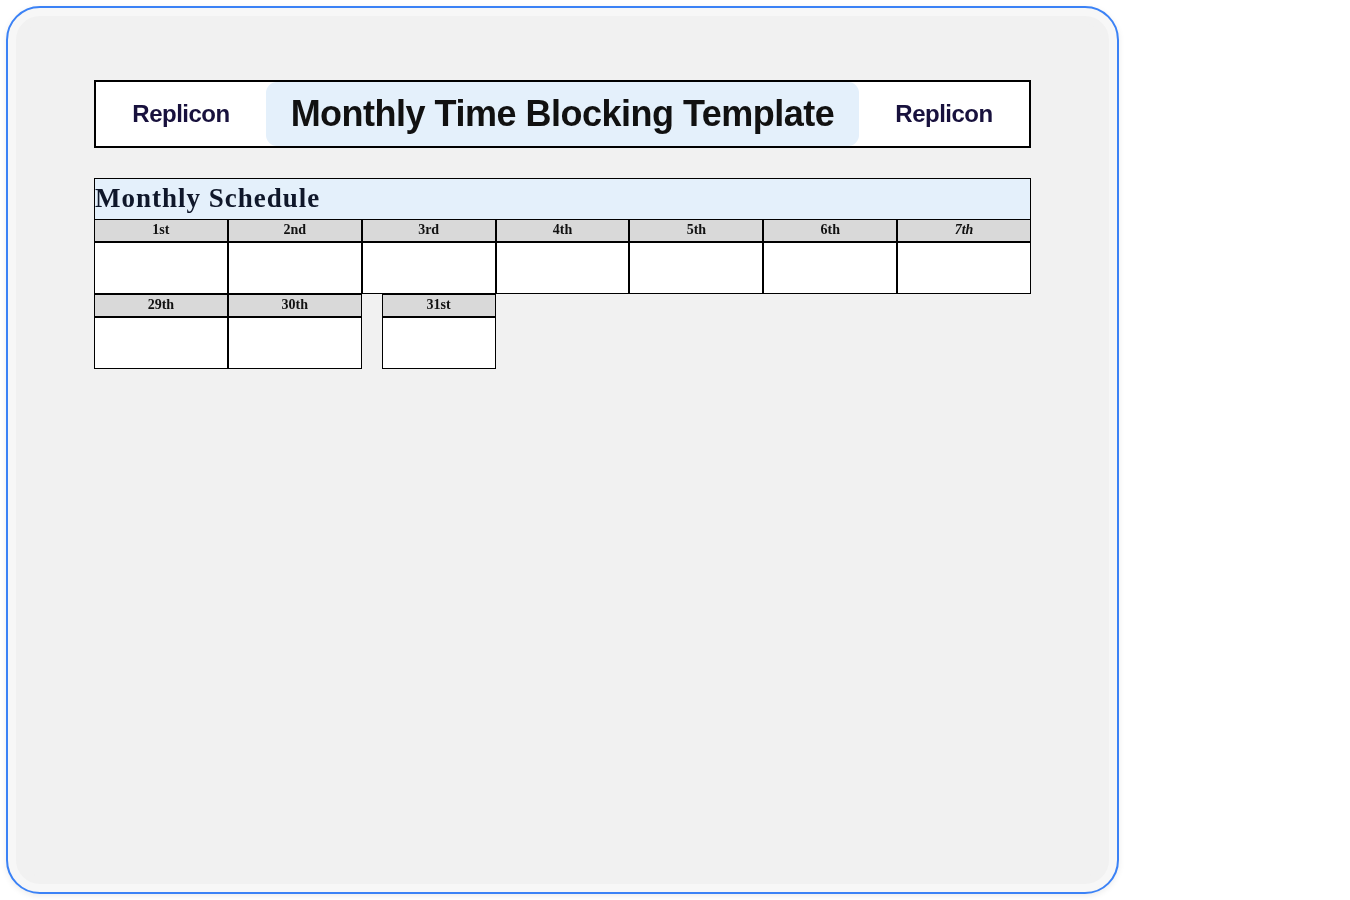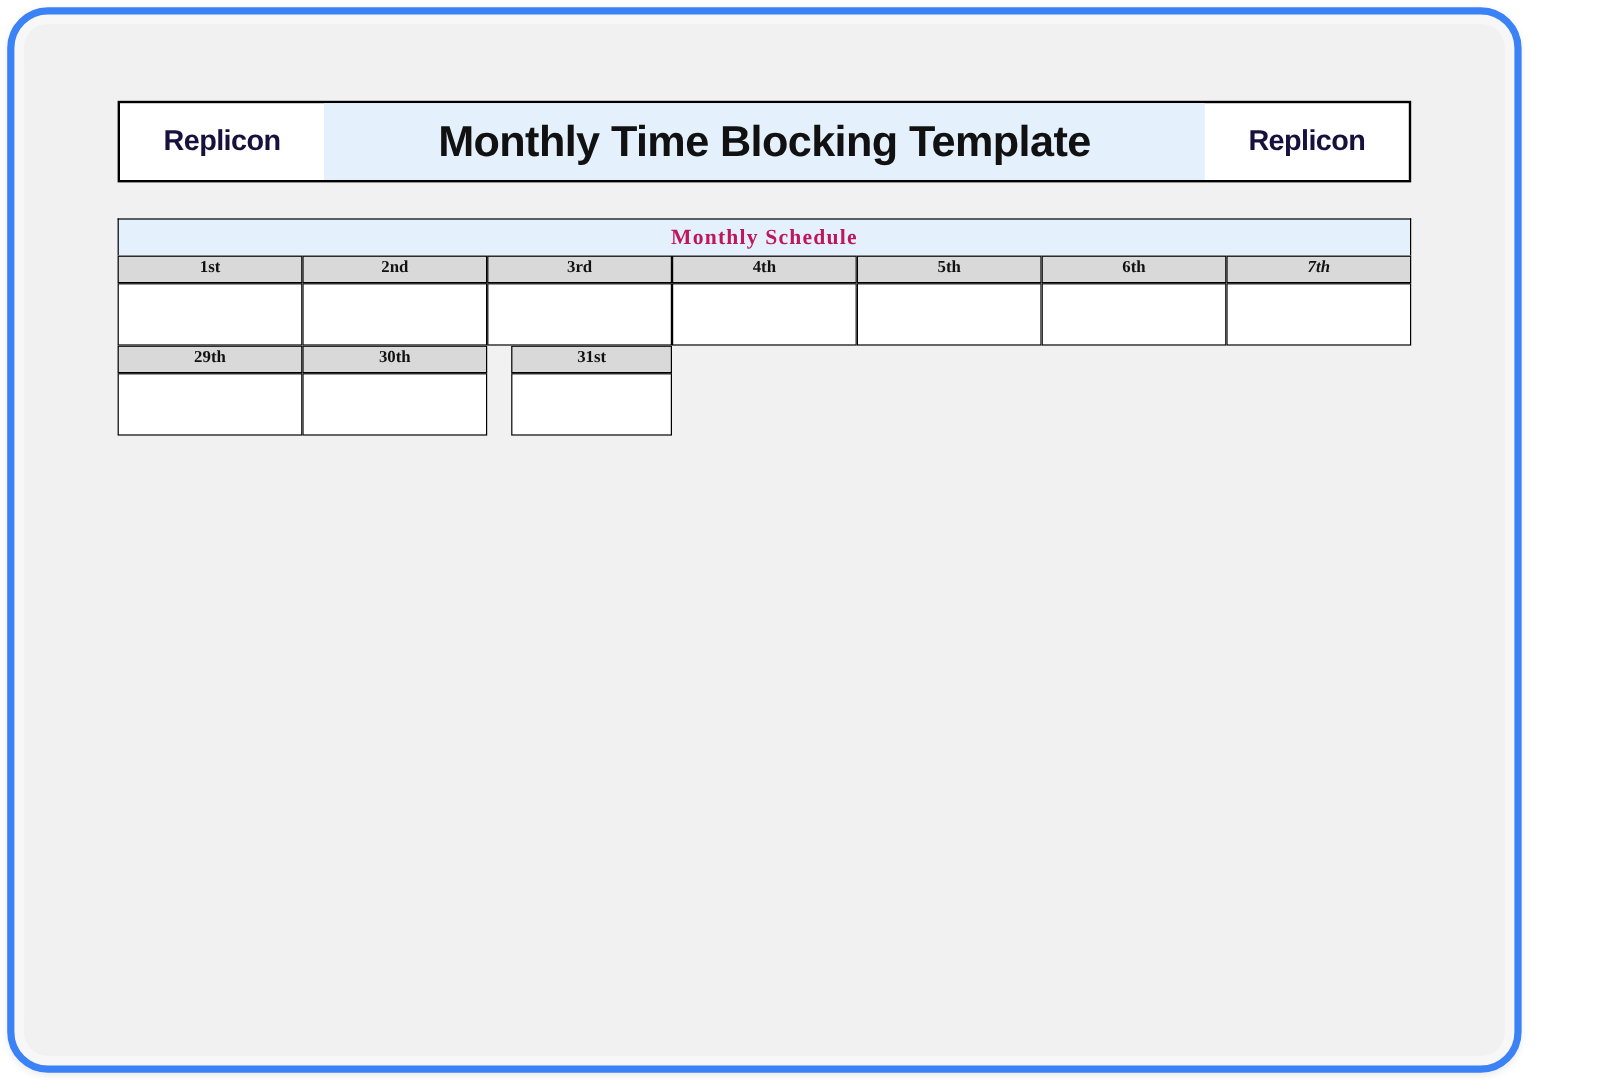--- a/index.html
+++ b/index.html
@@ -8,24 +8,24 @@
     padding: 0;
     width: 1350px;
     height: 900px;
     background: #ffffff;
     font-family: "Times New Roman", Times, serif;
   }
   .device-frame {
     position: absolute;
     top: 6px;
     left: 6px;
-    width: 1262px;
+    width: 1113px;
     height: 888px;
     background: #f1f1f1;
-    border: 6px solid #3b82f6;
+    border: 2px solid #3b82f6;
     border-radius: 34px;
     box-shadow:
       inset 0 0 0 8px #f7f7f7,
       0 2px 6px rgba(0,0,0,0.08);
   }
   .device-inner {
     position: absolute;
     inset: 14px;
     border-radius: 24px;
     background: #f1f1f1;
@@ -58,34 +58,35 @@
   .title-cell {
     display: flex;
     align-items: center;
     justify-content: center;
     background: #e4f0fb;
     font-family: -apple-system, "Segoe UI", Helvetica, Arial, sans-serif;
     font-weight: 600;
     font-size: 36px;
     color: #111;
     letter-spacing: -0.5px;
+    border-radius: 11px;
   }
 
   
   .schedule {
     margin-top: 30px;
   }
   .schedule-title {
     border: 1.5px solid #000;
     border-bottom: none;
     background: #e4f0fb;
-    text-align: center;
+    text-align: left;
     font-weight: 700;
-    font-size: 18px;
-    color: #be185d;
+    font-size: 27px;
+    color: #0f172a;
     padding: 4px 0 5px 0;
     font-family: "Times New Roman", Times, serif;
     letter-spacing: 1px;
   }
   .grid {
     display: grid;
     grid-template-columns: repeat(7, 1fr);
   }
   .day-header {
     background: #d9d9d9;

